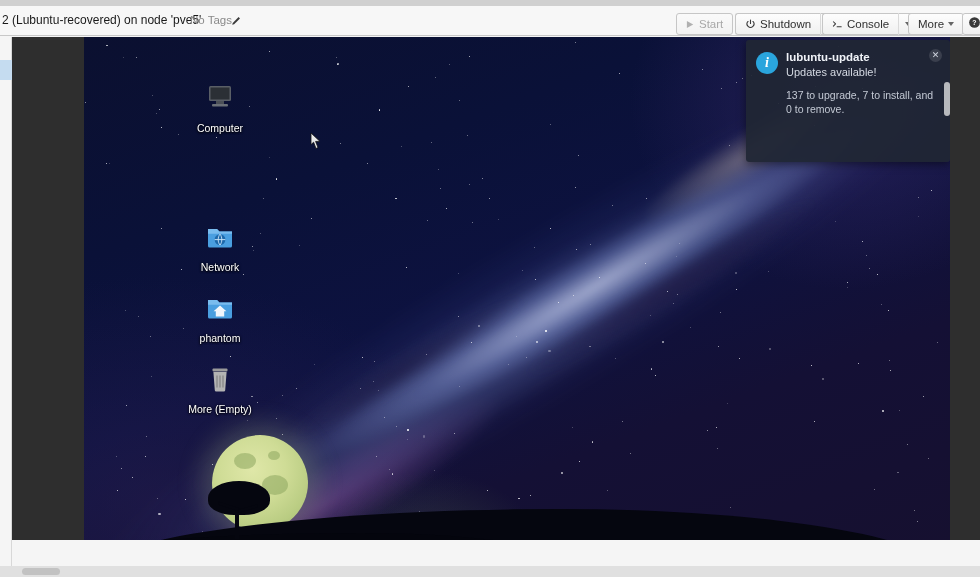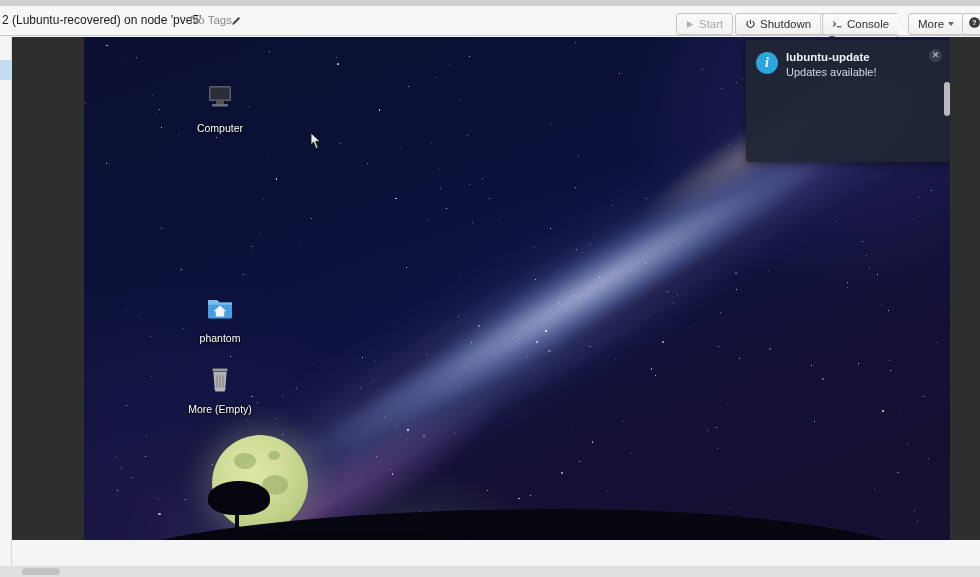--- a/index.html
+++ b/index.html
@@ -264,21 +264,21 @@
             <path d="M4.4 3.6a5 5 0 1 0 7.2 0" stroke="#3a3a3a" stroke-width="1.6" fill="none" stroke-linecap="round"></path>
           </svg>
         </span>
         <span>Shutdown</span>
       </div>
       <div class="btn btn-arrow">
         <span class="caret"></span>
       </div>
     </div>
 
-    <div class="tbar btn-split" style="left:822px;flex-direction:column;">
+    <div class="tbar btn-split" style="left:822px;">
       <div class="btn btn-main">
         <span class="ico">
           <svg viewBox="0 0 16 16" width="11" height="11">
             <path d="M2 4l3.2 3.2L2 10.4" stroke="#3a3a3a" stroke-width="1.5" fill="none" stroke-linecap="round" stroke-linejoin="round"></path>
             <path d="M7.4 11.2h6" stroke="#3a3a3a" stroke-width="1.5" stroke-linecap="round"></path>
           </svg>
         </span>
         <span>Console</span>
       </div>
       <div class="btn btn-arrow">
@@ -560,20 +560,31 @@
             <rect x="6" y="5" width="22" height="15" rx="1.5" fill="#5a5f66"></rect>
             <rect x="7.5" y="6.5" width="19" height="12" fill="#2b2f35"></rect>
             <rect x="13" y="20" width="8" height="3" fill="#4b5057"></rect>
             <rect x="9" y="23" width="16" height="2.4" rx="1" fill="#6b7077"></rect>
           </svg>
         </span>
         <span class="lbl">Computer</span>
       </div>
 
 
+      <div class="dicon" style="left:93px;top:183px;">
+        <span class="glyph">
+          <svg viewBox="0 0 34 34" width="34" height="34">
+            <path d="M5 9h9l2.4 2.6H29V26a1.6 1.6 0 0 1-1.6 1.6H6.6A1.6 1.6 0 0 1 5 26z" fill="#4a9fe0"></path>
+            <path d="M5 9h9l2.4 2.6H29v2.2H5z" fill="#79bcee"></path>
+            <circle cx="17" cy="19.6" r="5.4" fill="#1d69ab"></circle>
+            <path d="M11.6 19.6h10.8M17 14.2c2.4 2.6 2.4 8.2 0 10.8-2.4-2.6-2.4-8.2 0-10.8z" stroke="#cfe8fb" stroke-width="0.9" fill="none"></path>
+          </svg>
+        </span>
+        <span class="lbl">Network</span>
+      </div>
 
       <div class="dicon" style="left:93px;top:254px;">
         <span class="glyph">
           <svg viewBox="0 0 34 34" width="34" height="34">
             <path d="M5 9h9l2.4 2.6H29V26a1.6 1.6 0 0 1-1.6 1.6H6.6A1.6 1.6 0 0 1 5 26z" fill="#4a9fe0"></path>
             <path d="M5 9h9l2.4 2.6H29v2.2H5z" fill="#79bcee"></path>
             <path d="M17 14.6l6.4 5.6h-2.2v5.4h-8.4v-5.4h-2.2z" fill="#f2f7fc"></path>
           </svg>
         </span>
         <span class="lbl">phantom</span>
@@ -589,20 +600,21 @@
         </span>
         <span class="lbl">More (Empty)</span>
       </div>
 
       <div class="notif">
         <div class="info-ic">
           <span>i</span>
         </div>
         <div class="n-title">lubuntu-update</div>
         <div class="n-sub">Updates available!</div>
+        <div class="n-body">137 to upgrade, 7 to install, and 0 to remove.</div>
         <div class="n-close">✕</div>
       </div>
 
       <div class="vscroll"></div>
 
       <div class="cursor">
         <svg viewBox="0 0 12 18" width="12" height="18">
           <path d="M1 1l9 8.4H5.6L8 15.6l-2 .9-2.4-6.3L1 12.6z" fill="#e8e8e8" stroke="#111" stroke-width="0.8"></path>
         </svg>
       </div>

